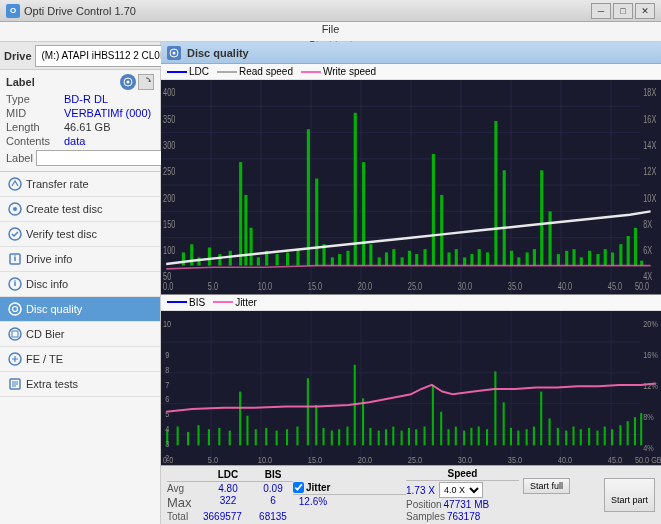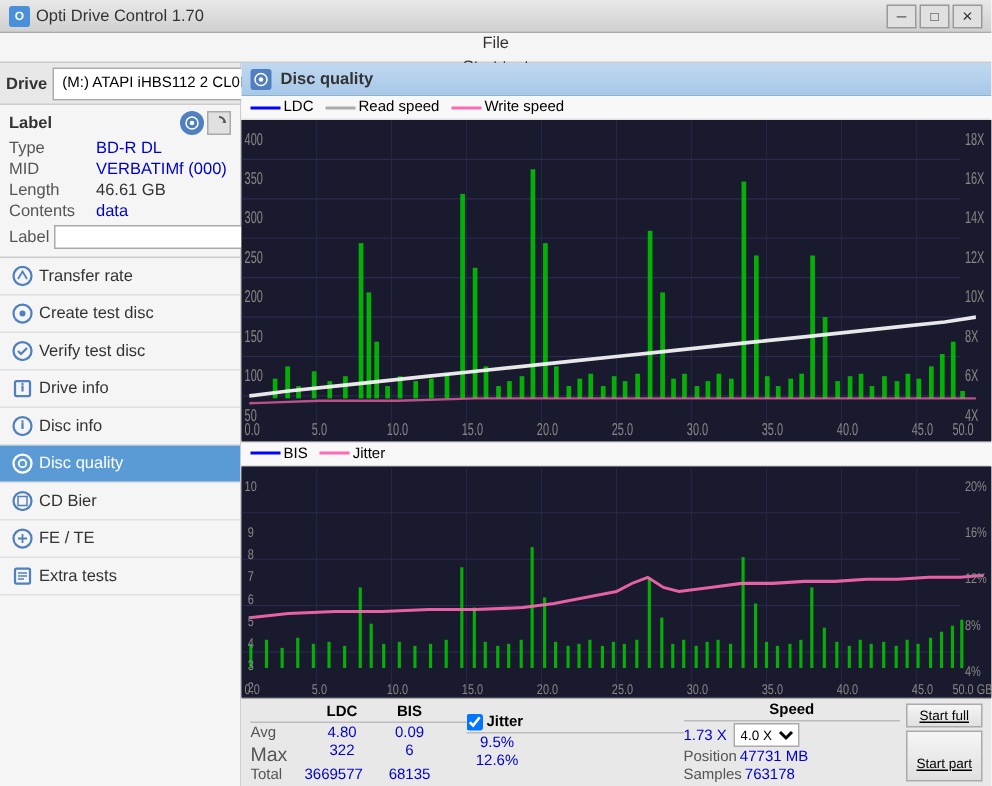--- a/index.html
+++ b/index.html
@@ -548,23 +548,20 @@
               <span style="width:40px;text-align:center;font-size:10px;color:#0000cc;">68135</span>
             </div>
           </div>
 
           <div style="display:flex;flex-direction:column;flex:1;">
             <div style="display:flex;align-items:center;border-bottom:1px solid #bbb;padding-bottom:1px;margin-bottom:1px;">
               <input type="checkbox" checked="" style="width: 11px; height: 11px; margin-right: 2px;">
               <span style="font-size:10px;font-weight:bold;">Jitter</span>
             </div>
             <div style="display:flex;margin-bottom:1px;">
-              <span style="font-size:10px;color:#0000cc;width:40px;text-align:center;">9.5%</span>
-            </div>
-            <div style="display:flex;margin-bottom:1px;">
               <span style="font-size:10px;color:#0000cc;width:40px;text-align:center;">12.6%</span>
             </div>
           </div>
 
           <div style="display:flex;flex-direction:column;flex:1;">
             <div style="border-bottom:1px solid #bbb;padding-bottom:1px;margin-bottom:1px;font-size:10px;font-weight:bold;text-align:center;">Speed</div>
             <div style="display:flex;align-items:center;gap:4px;margin-bottom:1px;">
               <span style="font-size:10px;color:#0000cc;">1.73 X</span>
               <select style="height:16px;font-size:9px;border:1px solid #aaa;background:white;">
                 <option>4.0 X</option>
@@ -573,21 +570,21 @@
             <div style="display:flex;align-items:center;gap:2px;font-size:10px;margin-bottom:1px;">
               <span style="color:#555;">Position</span>
               <span style="color:#0000cc;text-align:right;">47731 MB</span>
             </div>
             <div style="display:flex;align-items:center;gap:2px;font-size:10px;">
               <span style="color:#555;">Samples</span>
               <span style="color:#0000cc;">763178</span>
             </div>
           </div>
 
-          <div style="display:flex;flex-direction:column;gap:2px;margin-left:4px;text-decoration:underline;">
+          <div style="display:flex;flex-direction:row;gap:2px;margin-left:4px;">
             <button style="height:16px;background:linear-gradient(to bottom,#f5f5f5,#e0e0e0);border:1px solid #aaa;cursor:pointer;font-size:9px;padding:0 6px;white-space:nowrap;">Start full</button>
-            <button style="height:16px;background:linear-gradient(to bottom,#f5f5f5,#e0e0e0);border:1px solid #aaa;cursor:pointer;font-size:9px;padding:16px 6px;white-space:nowrap;">Start part</button>
+            <button style="height:16px;background:linear-gradient(to bottom,#f5f5f5,#e0e0e0);border:1px solid #aaa;cursor:pointer;font-size:9px;padding:16px 6px;white-space:nowrap;margin-left:32px;">Start part</button>
           </div>
         </div>
       </div>
     </div>
   </div>
 </div>
 
 </body></html>

